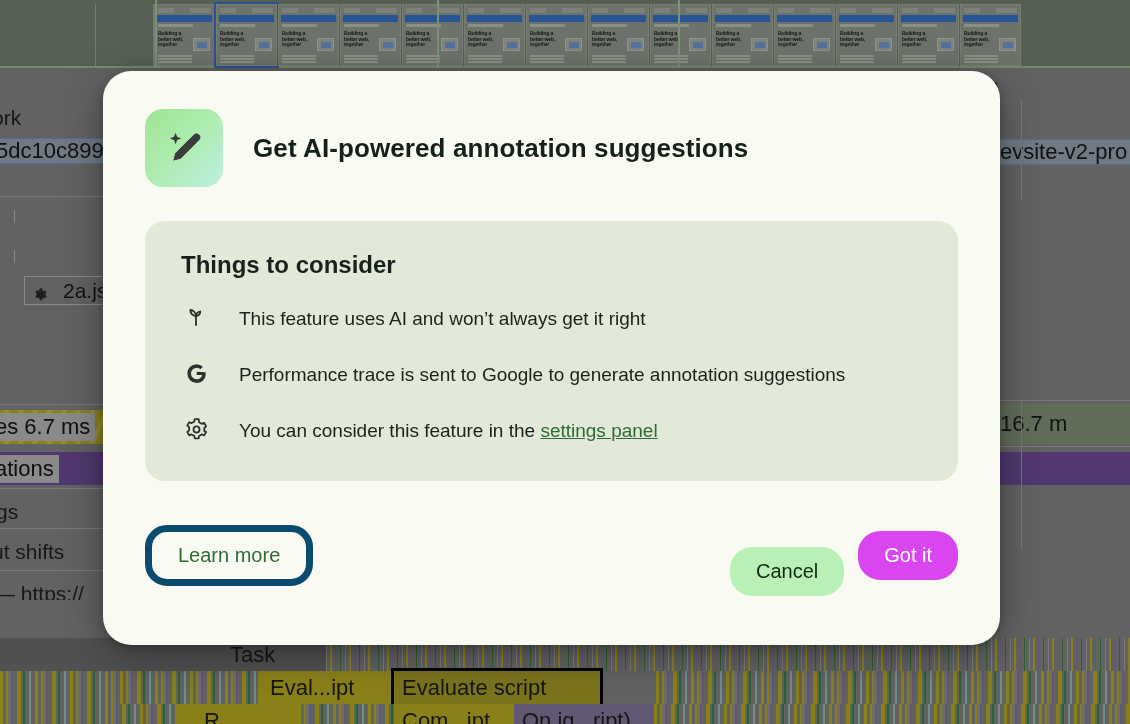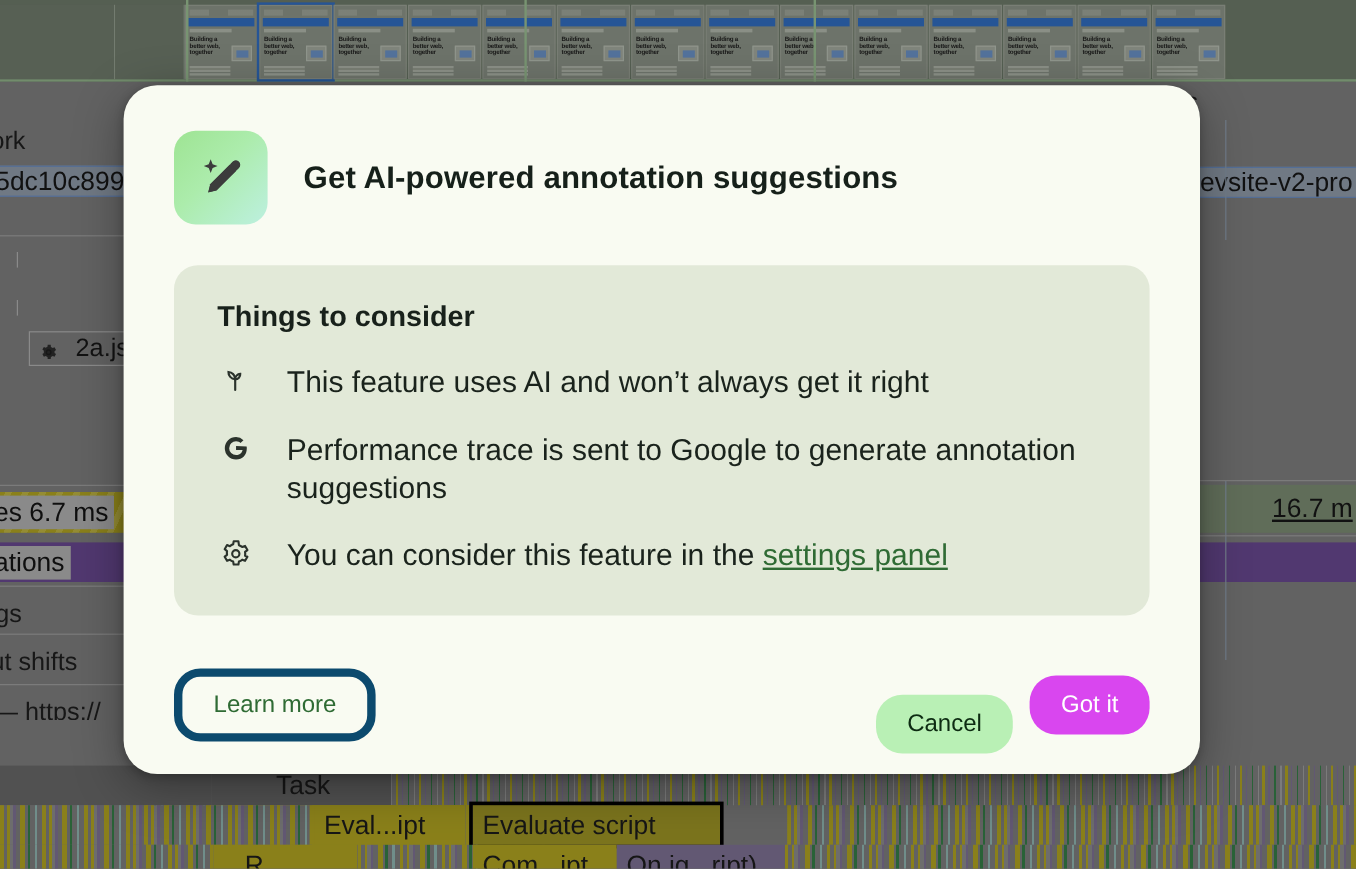--- a/index.html
+++ b/index.html
@@ -152,21 +152,21 @@
     padding: 30px 36px 34px 36px;
   }
   .card-title {
     font-size:24px; font-weight:700; color:#18211b; margin-bottom:24px;
   }
   .consider-item {
     display:flex; align-items:flex-start; gap:28px; margin-bottom:24px;
   }
   .consider-item:last-child { margin-bottom:0; }
   .ci-icon { flex:0 0 auto; width:30px; display:flex; justify-content:center; padding-top:2px; }
-  .ci-text { font-size:25px; line-height:32px; color:#1a231c; }
+  .ci-text { font-size:19px; line-height:32px; color:#1a231c; }
   .ci-link { color:#2f6b34; text-decoration:underline; }
 
   .dlg-actions {
     display:flex; align-items:center; margin-top:34px;
   }
   .btn {
     font-family:"Liberation Sans", sans-serif;
     font-size:20px; border:none; cursor:pointer; white-space:nowrap;
   }
   .btn-learn {
@@ -411,21 +411,21 @@
   <div class="bg-text" style="left:-4px; top:500px;">gs</div>
   <div class="bg-text" style="left:-8px; top:540px;">ut shifts</div>
   <div class="bg-text" style="left:-6px; top:582px;">— https://</div>
 
   <div class="hline" style="left:0; top:404px; width:120px;"></div>
   <div class="hline" style="left:0; top:488px; width:120px;"></div>
   <div class="hline" style="left:0; top:528px; width:120px;"></div>
   <div class="hline" style="left:0; top:570px; width:320px;"></div>
 
   <div class="band-olive" style="left:1000px; top:404px; width:130px; height:40px; background:#6b7a64; background-image:none;">
-    <span style="padding-left:60px;text-decoration:underline;">16.7 m</span>
+    <span style="">16.7 m</span>
   </div>
   <div class="band-purple" style="left:1000px; top:452px; width:130px; height:33px;"></div>
   <div class="vline" style="left:1021px; top:400px; height:150px;"></div>
   <div class="hline" style="left:1000px; top:400px; width:130px;"></div>
   <div class="hline" style="left:1000px; top:446px; width:130px;"></div>
 
   <div class="flame">
 
     <div class="frow" style="top:38px;">
       <div class="stripes-fine" style="left:0; width:176px; background:#5b5b5b;"></div>

